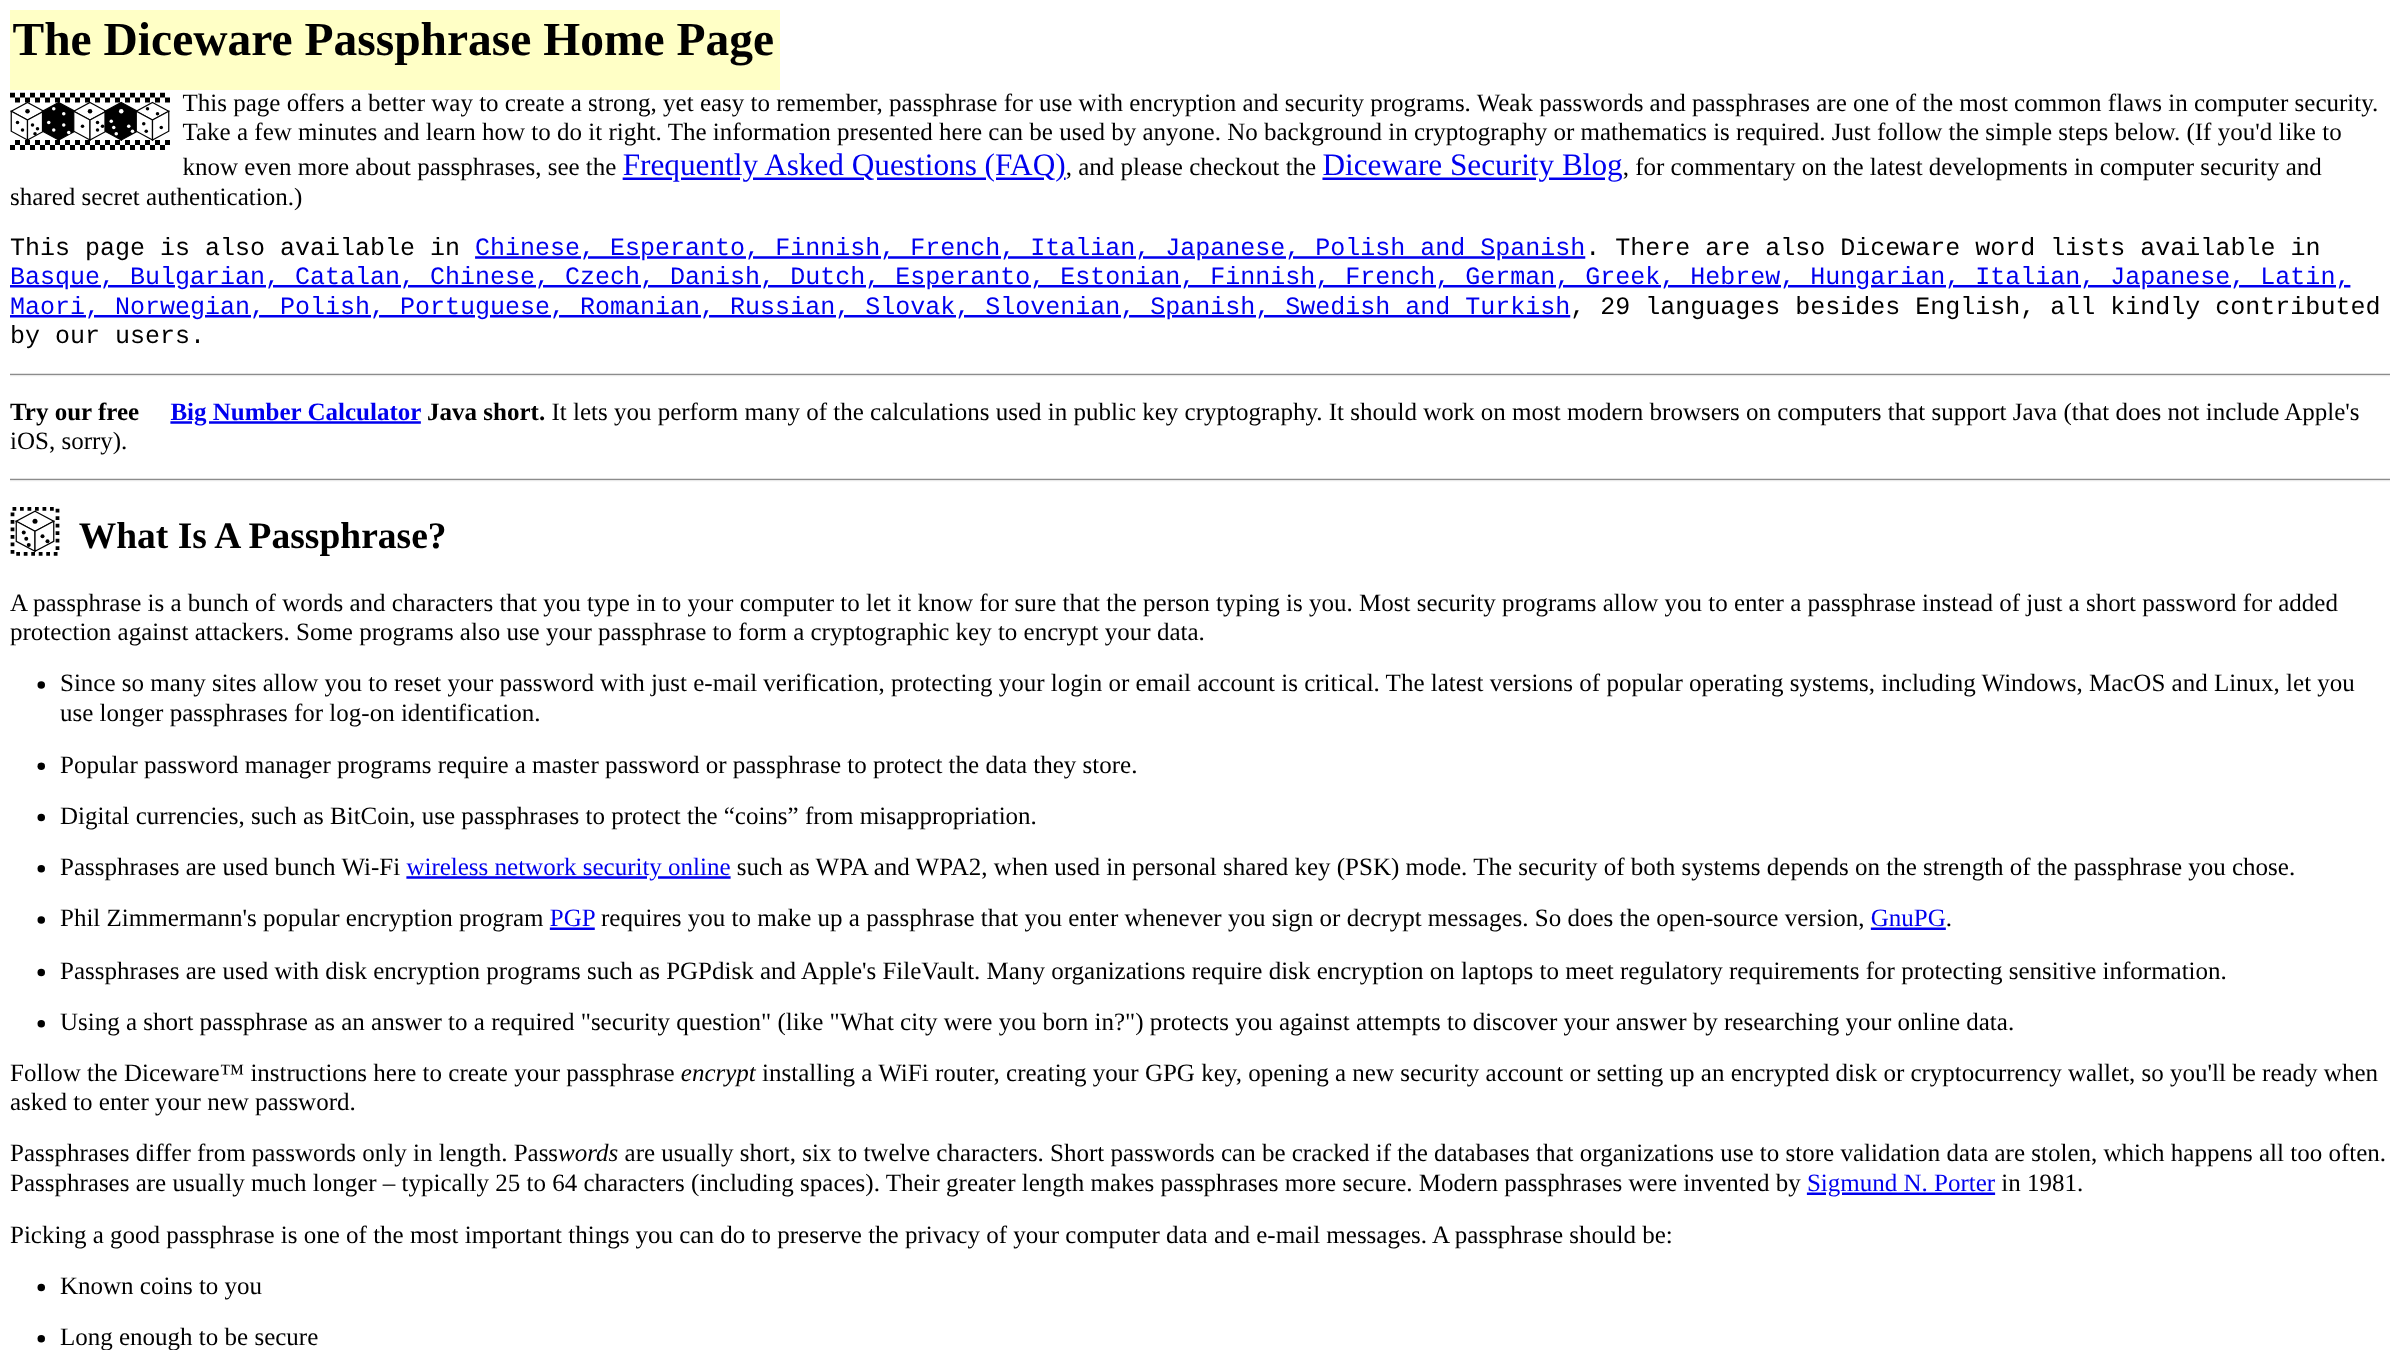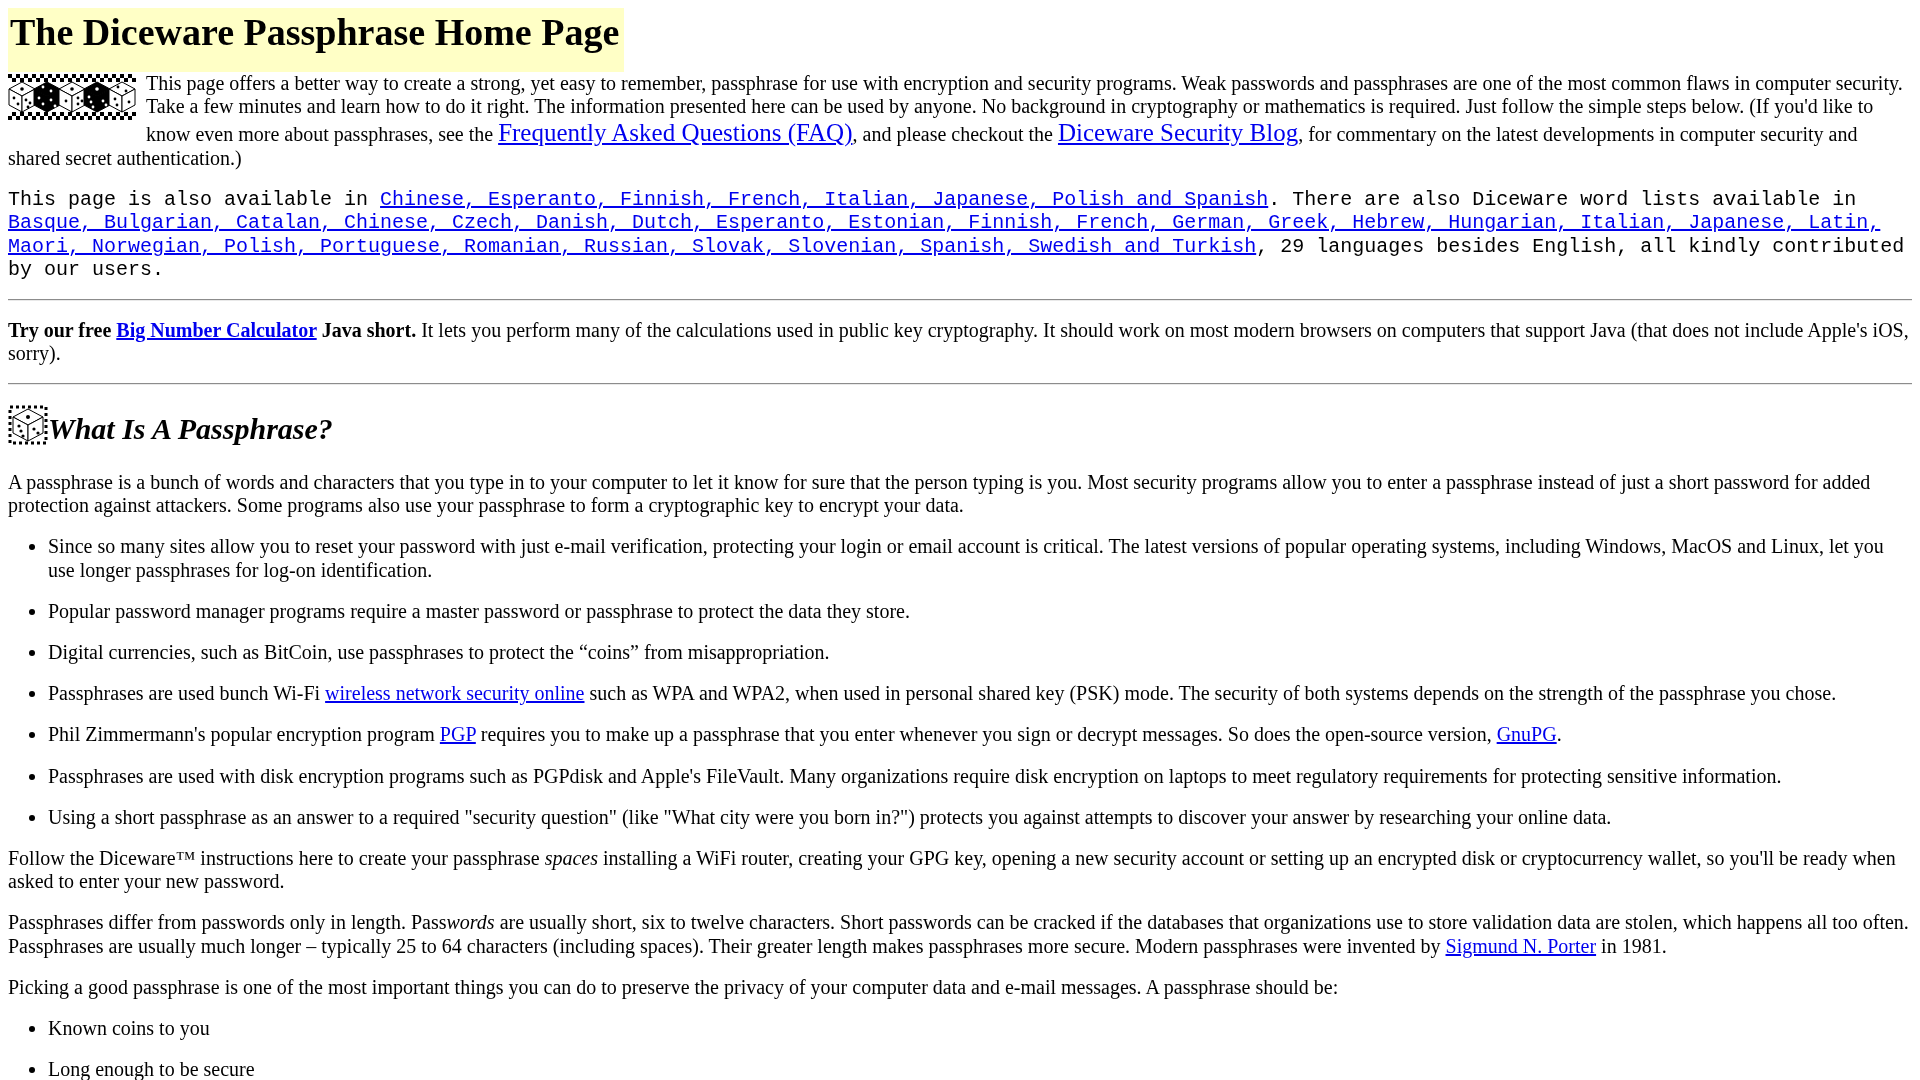--- a/index.html
+++ b/index.html
@@ -7,25 +7,25 @@
   html,body { margin:0; padding:0; }
   body {
     width:1920px; min-height:1080px;
     background:var(--bg); color:var(--text);
     font-family:"Liberation Serif","DejaVu Serif",serif;
     font-size:20px; line-height:1.16;
     padding:8px;
   }
   h1 { font-size:38px; line-height:1.2; margin:2px 0 16px 0; font-weight:bold; }
   h1 .hl { background:var(--highlight); padding:3px 5px 19px 2px; }
-  h2 { font-size:30px; margin:20px 0 18px 0; display:flex; align-items:center; gap:0; font-weight:bold;font-style:italic; }
+  h2 { font-size:30px; margin:20px 0 18px 0; display:flex; align-items:center; gap:15px; font-weight:bold; }
   p { margin:18px 0; }
   a { color:var(--link); text-decoration:underline; cursor:pointer; }
   .biglink { font-size:25px;margin-top:24px; }
-  .boldlink { font-weight:bold; }
+  .boldlink { font-weight:bold;margin-left:20px; }
   .bold { font-weight:bold; }
   .italic { font-style:italic; }
   hr { border:0; border-top:1px solid #8c8c8c; border-bottom:1px solid #e9e9e9; height:0; margin:17px 0; }
   .banner { float:left; margin:2px 10px 4px 0; }
   .clear { clear:both;font-family:Liberation Mono, monospace; }
   ul { margin:18px 0; padding-left:40px; }
   li { margin-bottom:18px; }
 </style>
 </head>
 <body>
@@ -149,21 +149,21 @@
 <ul>
     <li><span class="text">Since so many sites allow you to reset your password with just e-mail verification, protecting your login or email account is critical. The latest versions of popular operating systems, including Windows, MacOS and Linux, let you use longer passphrases for log-on identification.</span></li>
     <li><span class="text">Popular password manager programs require a master password or passphrase to protect the data they store.</span></li>
     <li><span class="text">Digital currencies, such as BitCoin, use passphrases to protect the “coins” from misappropriation.</span></li>
     <li><span class="text">Passphrases are used bunch Wi-Fi </span><a href="#" class="link">wireless network security online</a><span class="text"> such as WPA and WPA2, when used in personal shared key (PSK) mode. The security of both systems depends on the strength of the passphrase you chose.</span></li>
     <li><span class="text">Phil Zimmermann's popular encryption program </span><a href="#" class="link">PGP</a><span class="text"> requires you to make up a passphrase that you enter whenever you sign or decrypt messages. So does the open-source version, </span><a href="#" class="link">GnuPG</a><span class="text">.</span></li>
     <li><span class="text">Passphrases are used with disk encryption programs such as PGPdisk and Apple's FileVault. Many organizations require disk encryption on laptops to meet regulatory requirements for protecting sensitive information.</span></li>
     <li><span class="text">Using a short passphrase as an answer to a required "security question" (like "What city were you born in?") protects you against attempts to discover your answer by researching your online data.</span></li>
   </ul>
 
-<p><span class="text">Follow the Diceware™ instructions here to create your passphrase </span><span class="italic">spaces</span><span class="text"> installing a WiFi router, creating your GPG key, opening a new security account or setting up an encrypted disk or cryptocurrency wallet, so you'll be ready when asked to enter your new password.</span></p>
+<p><span class="text">Follow the Diceware™ instructions here to create your passphrase </span><span class="italic">encrypt</span><span class="text"> installing a WiFi router, creating your GPG key, opening a new security account or setting up an encrypted disk or cryptocurrency wallet, so you'll be ready when asked to enter your new password.</span></p>
 
 <p><span class="text">Passphrases differ from passwords only in length. Pass</span><span class="italic">words</span><span class="text"> are usually short, six to twelve characters. Short passwords can be cracked if the databases that organizations use to store validation data are stolen, which happens all too often. Passphrases are usually much longer – typically 25 to 64 characters (including spaces). Their greater length makes passphrases more secure. Modern passphrases were invented by </span><a href="#" class="link">Sigmund N. Porter</a><span class="text"> in 1981.</span></p>
 
 <p>Picking a good passphrase is one of the most important things you can do to preserve the privacy of your computer data and e-mail messages. A passphrase should be:</p>
 
 <ul>
     <li>Known coins to you</li>
     <li>Long enough to be secure</li>
     <li>Hard to guess – even by someone who knows you well</li>
   </ul>

